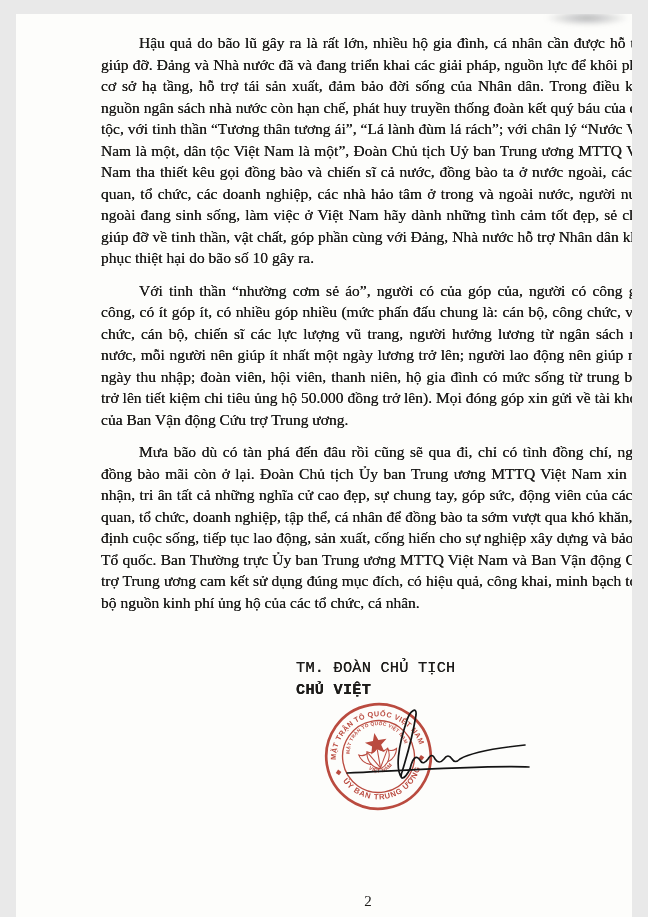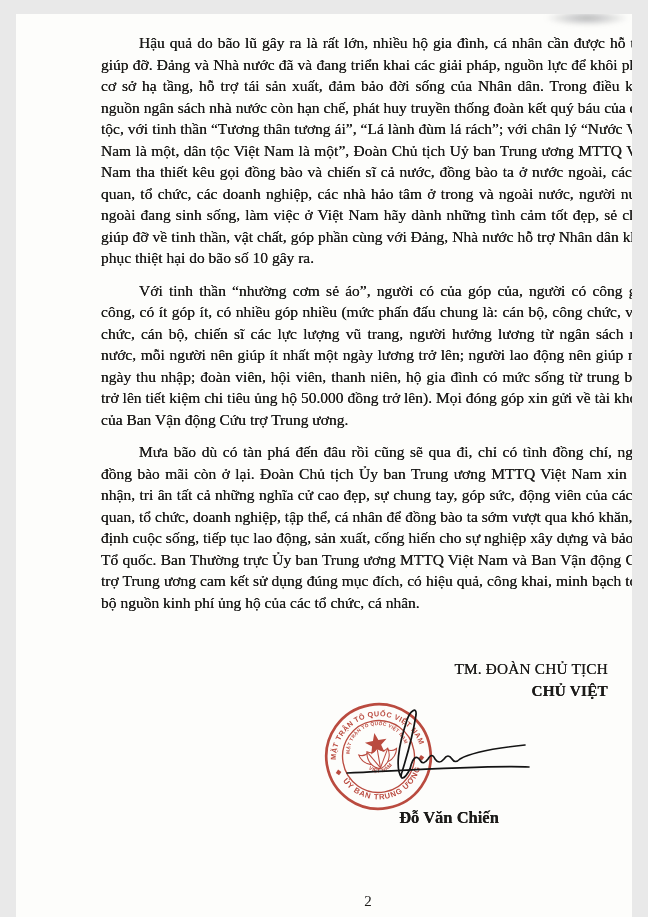--- a/index.html
+++ b/index.html
@@ -28,23 +28,24 @@
   }
   .letter-body{
     position:absolute;left:85px;top:18px;width:551px;
     font-size:15.5px;line-height:21.5px;
     text-align:justify;
     text-shadow:0 0 .35px currentColor;
   }
   .letter-body p{margin:0 0 11px 0;text-indent:38px;}
   .sign-block{
     position:absolute;left:280px;top:644px;width:312px;
-    text-align:right;font-size:15.3px;line-height:21.5px;
+    text-align:left;font-size:15.3px;line-height:21.5px;
     letter-spacing:.2px;white-space:nowrap;
     text-shadow:0 0 .35px currentColor;
+    font-family:Liberation Mono, monospace;
   }
   .sign-block .t-bold{font-weight:bold;}
   .seal-svg{
     position:absolute;left:305px;top:685px;width:115px;height:115px;
     opacity:.9;mix-blend-mode:multiply;
   }
   .signature-svg{
     position:absolute;left:300px;top:685px;width:340px;height:100px;
   }
   .signer-name{
@@ -113,19 +114,18 @@
   </svg>
 
   <svg class="signature-svg" viewBox="0 0 340 100" aria-hidden="true">
     <g fill="none" stroke="#141414" stroke-width="1.7" stroke-linecap="round">
       <path d="M 86 79 C 79 71 82 48 91 21 C 94 12 101 7 100 16 C 97 35 91 57 86 73 C 83 81 88 82 94 70"></path>
       <path d="M 94 70 Q 98 53 104 61 Q 107 67 112 60 Q 116 53 119 60 Q 123 66 128 60 Q 132 54 136 60 Q 139 65 144 60 C 154 54 180 49 209 46"></path>
       <path d="M 31 74 C 95 71 175 66 213 68"></path>
     </g>
   </svg>
 
-  <div class="signer-name">Đỗ Văn Chiến</div>
 
   <div class="page-number">2</div>
 
   <div class="scan-smudge-bottom"></div>
 
 </div>
 
 </body></html>

